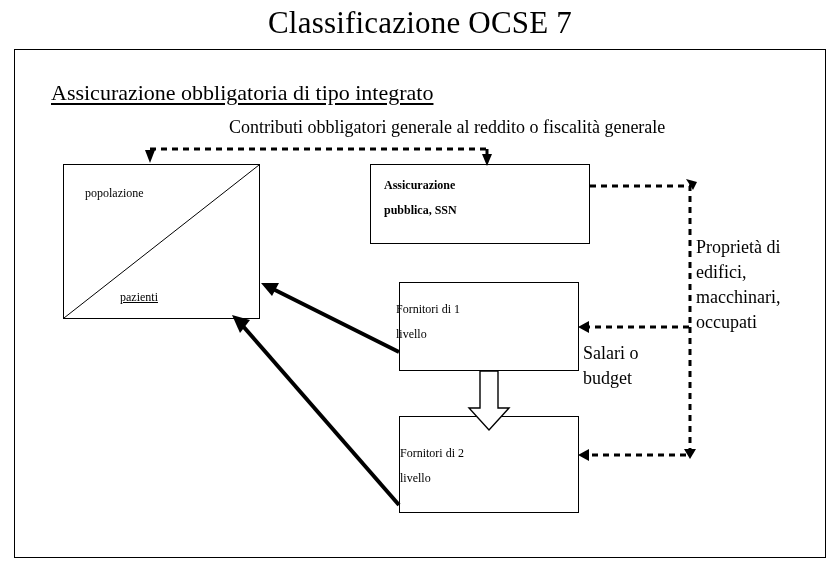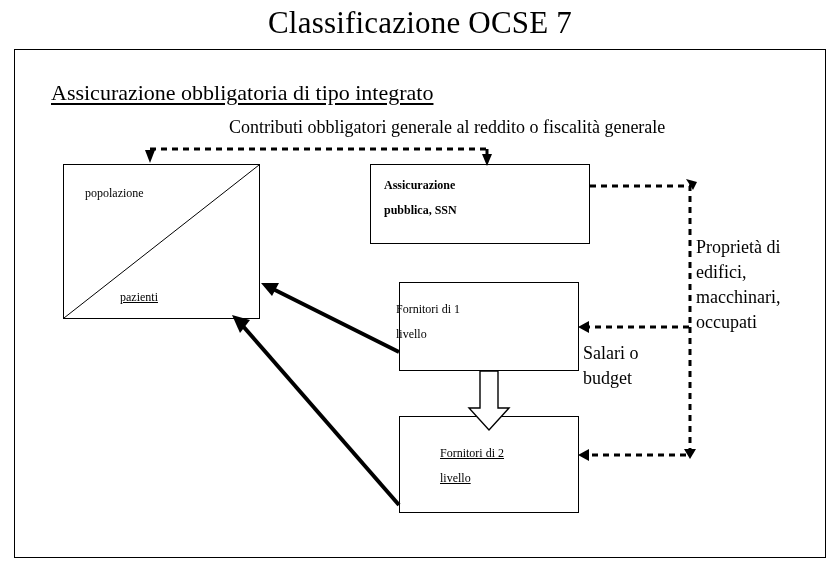--- a/index.html
+++ b/index.html
@@ -108,23 +108,22 @@
     left: 396px;
     top: 297px;
   }
   #box-provider2 {
     left: 399px;
     top: 416px;
     width: 180px;
     height: 97px;
   }
   #provider2-label {
-    left: 440px;
+    left: 400px;
     top: 441px;
-    text-decoration: underline;
   }
   #salary-label {
     position: absolute;
     left: 583px;
     top: 341px;
     font-size: 18px;
     line-height: 25px;
     white-space: pre-line;
   }
   #property-label {

